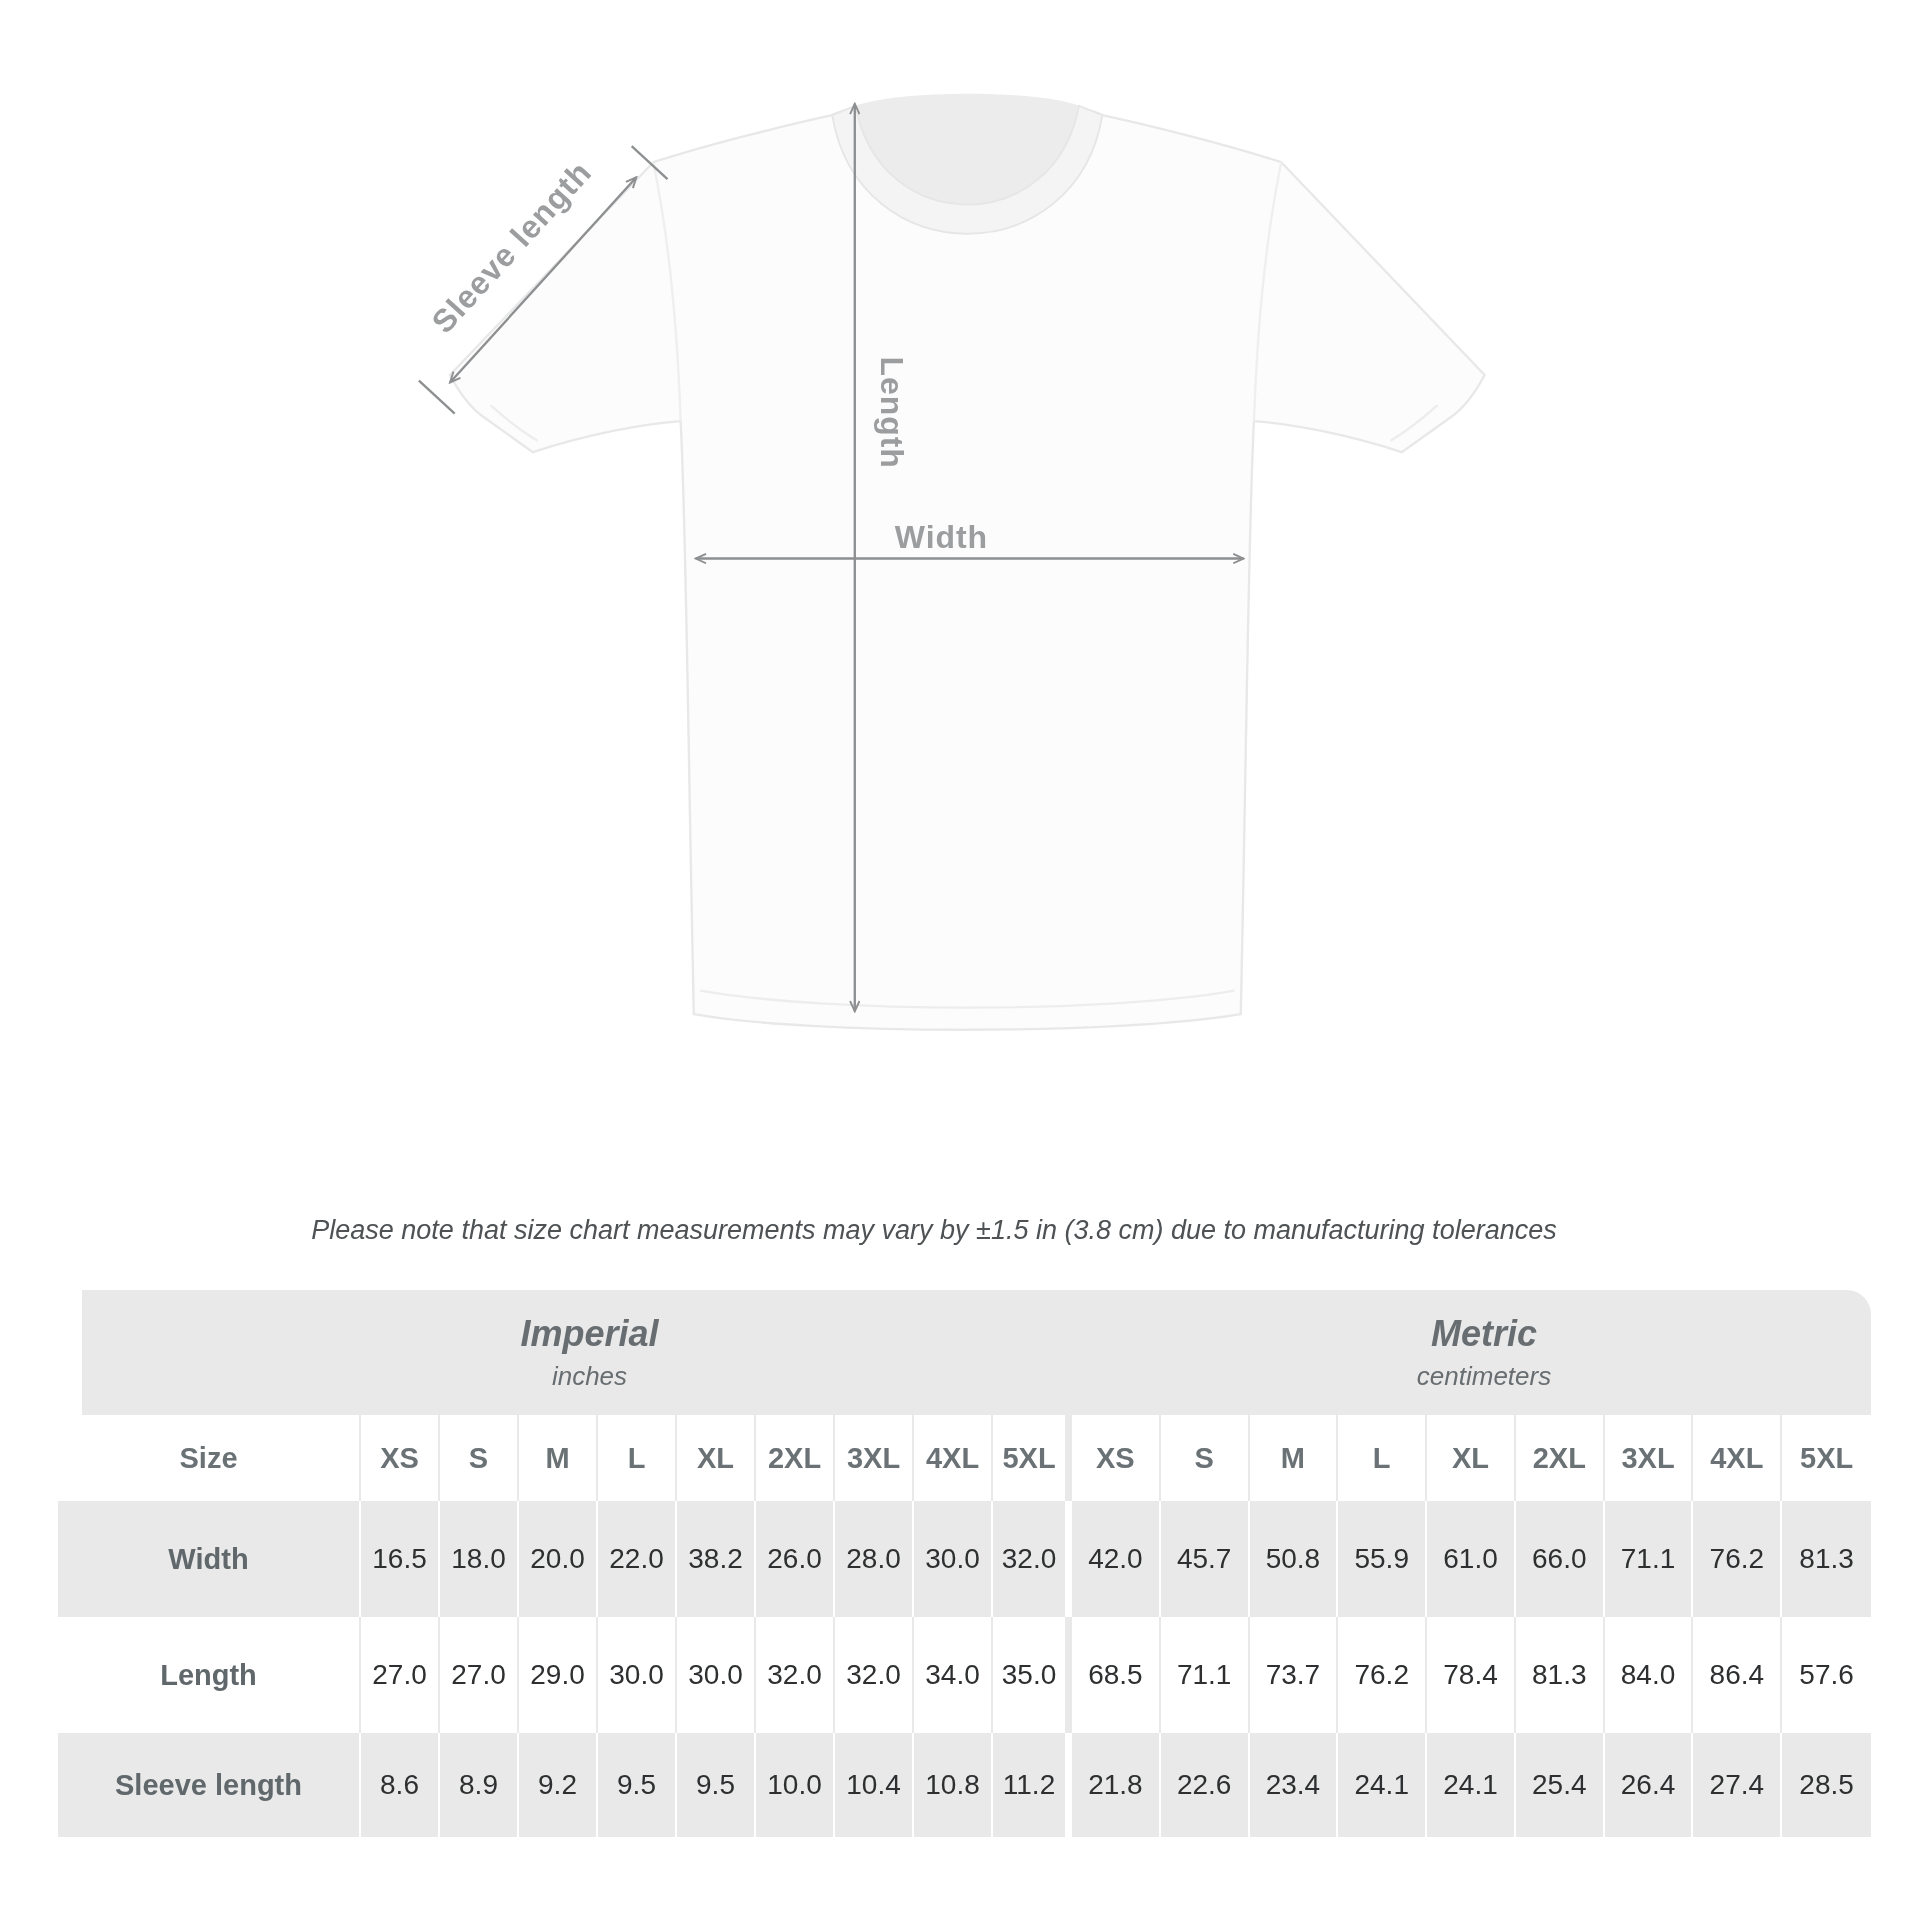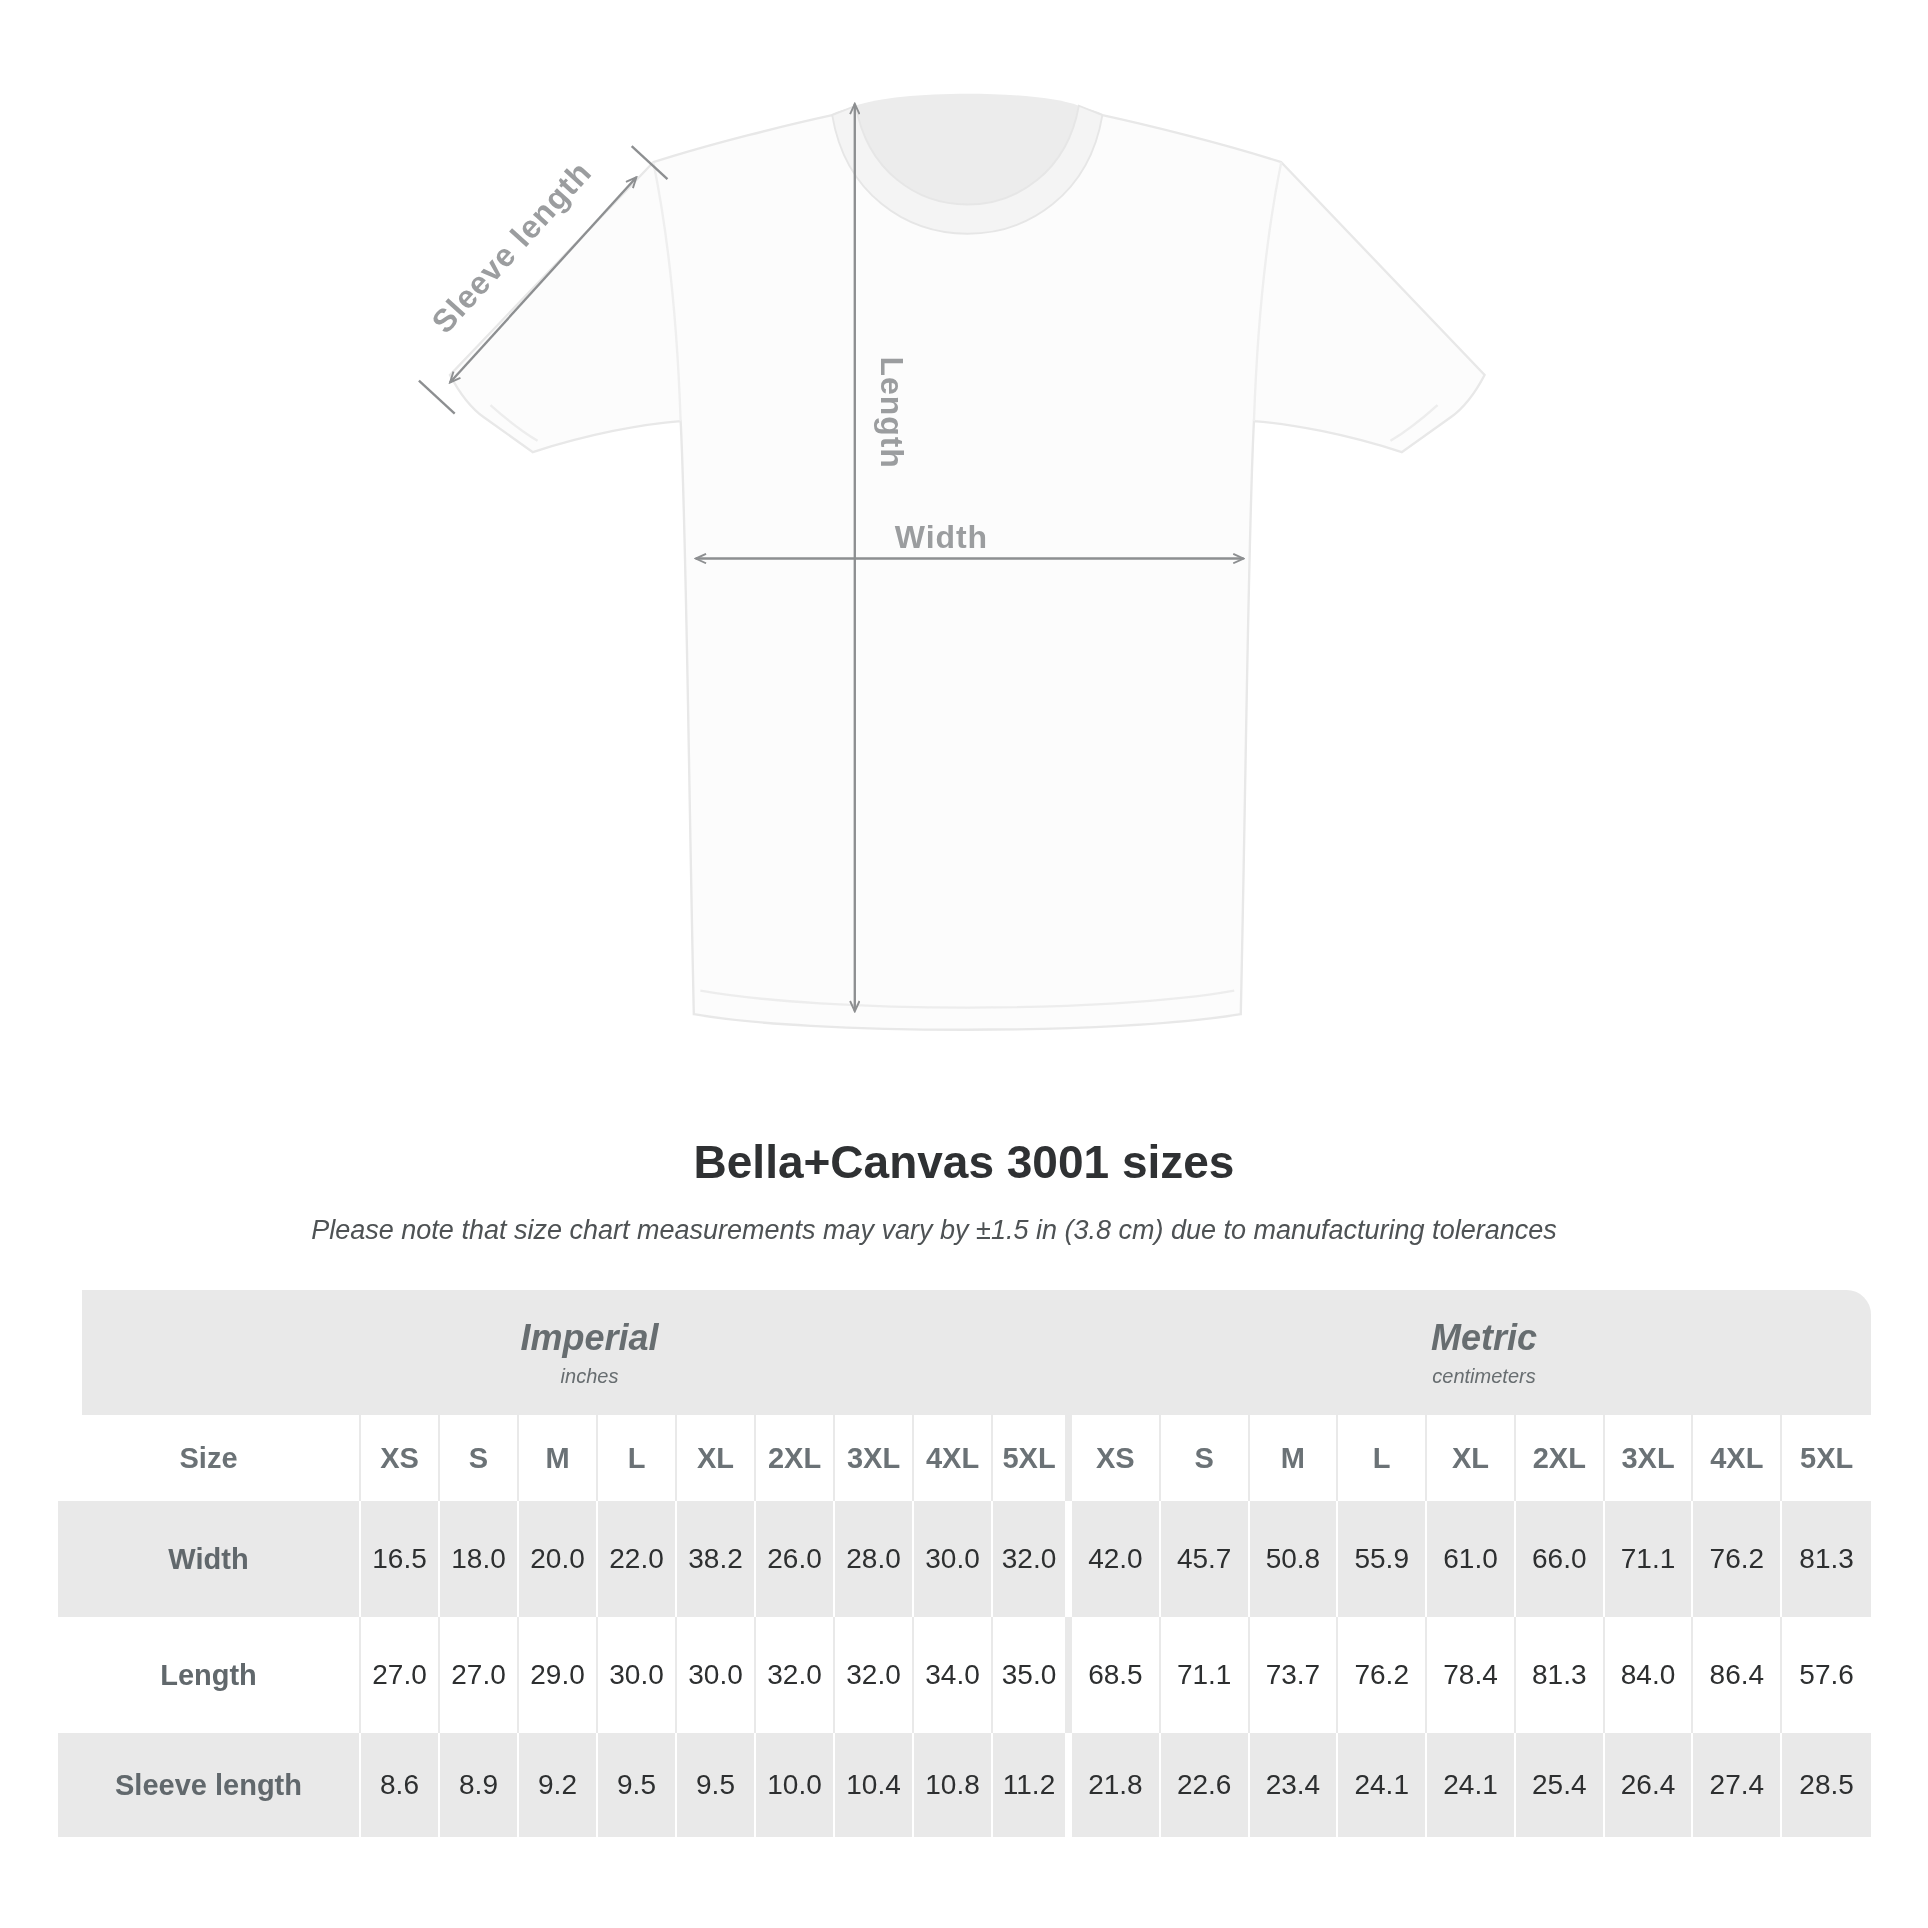--- a/index.html
+++ b/index.html
@@ -15,21 +15,21 @@
   .subtitle{position:absolute;left:0;top:1215px;width:1868px;text-align:center;
             font-size:27px;font-style:italic;color:#4e5254;}
   
   .size-table{position:absolute;left:58px;top:1290px;width:1813px;height:577px;
               border-radius:24.5px;overflow:hidden;background:#ffffff;}
   .banner{display:flex;height:125px;background:#e9e9e9;margin-left:24px;}
   .banner-half{display:flex;flex-direction:column;align-items:center;justify-content:center;}
   .banner-half.left{width:1015px;}
   .banner-half.right{flex:1;}
   .sec-name{font-size:36px;font-weight:700;font-style:italic;color:#676d70;}
-  .sec-unit{font-size:20px;font-style:italic;color:#676d70;margin-top:5.6px;}
+  .sec-unit{font-size:26px;font-style:italic;color:#676d70;margin-top:5.6px;}
   .grid{display:grid;grid-template-columns:303px repeat(9,79px) repeat(9,1fr);}
   .grid.header{height:86px;background:#ffffff;}
   .grid.r-width{height:116px;background:#e9e9e9;}
   .grid.r-length{height:116px;background:#ffffff;}
   .grid.r-sleeve{height:104px;background:#e9e9e9;}
   .c{display:flex;align-items:center;justify-content:center;height:100%;
      font-size:28px;color:#2d2f30;border-right:2.8px solid transparent;}
   .grid.header .c,.grid.r-length .c{border-right-color:#e9e9e9;}
   .grid.r-width .c,.grid.r-sleeve .c{border-right-color:#ffffff;}
   .c:last-child{border-right:none;}
@@ -83,21 +83,20 @@
         <line x1="908" y1="110" x2="908" y2="1074" marker-start="url(#ah)" marker-end="url(#ah)"></line>
         <line x1="739" y1="593" x2="1321" y2="593" marker-start="url(#ah)" marker-end="url(#ah)"></line>
       </g>
 
       <text class="diag-label" transform="translate(552,270) rotate(-47.7)" text-anchor="middle">Sleeve length</text>
       <text class="diag-label" transform="translate(936,438) rotate(90)" text-anchor="middle">Length</text>
       <text class="diag-label" x="1000" y="582" text-anchor="middle">Width</text>
     </svg>
   </div>
 
-  <div class="title">Bella+Canvas 3001 sizes</div>
   <div class="subtitle">Please note that size chart measurements may vary by ±1.5 in (3.8 cm) due to manufacturing tolerances</div>
 
   <div class="size-table">
 
     <div class="banner">
       <div class="banner-half left">
         <div class="sec-name">Imperial</div>
         <div class="sec-unit">inches</div>
       </div>
       <div class="banner-half right">

